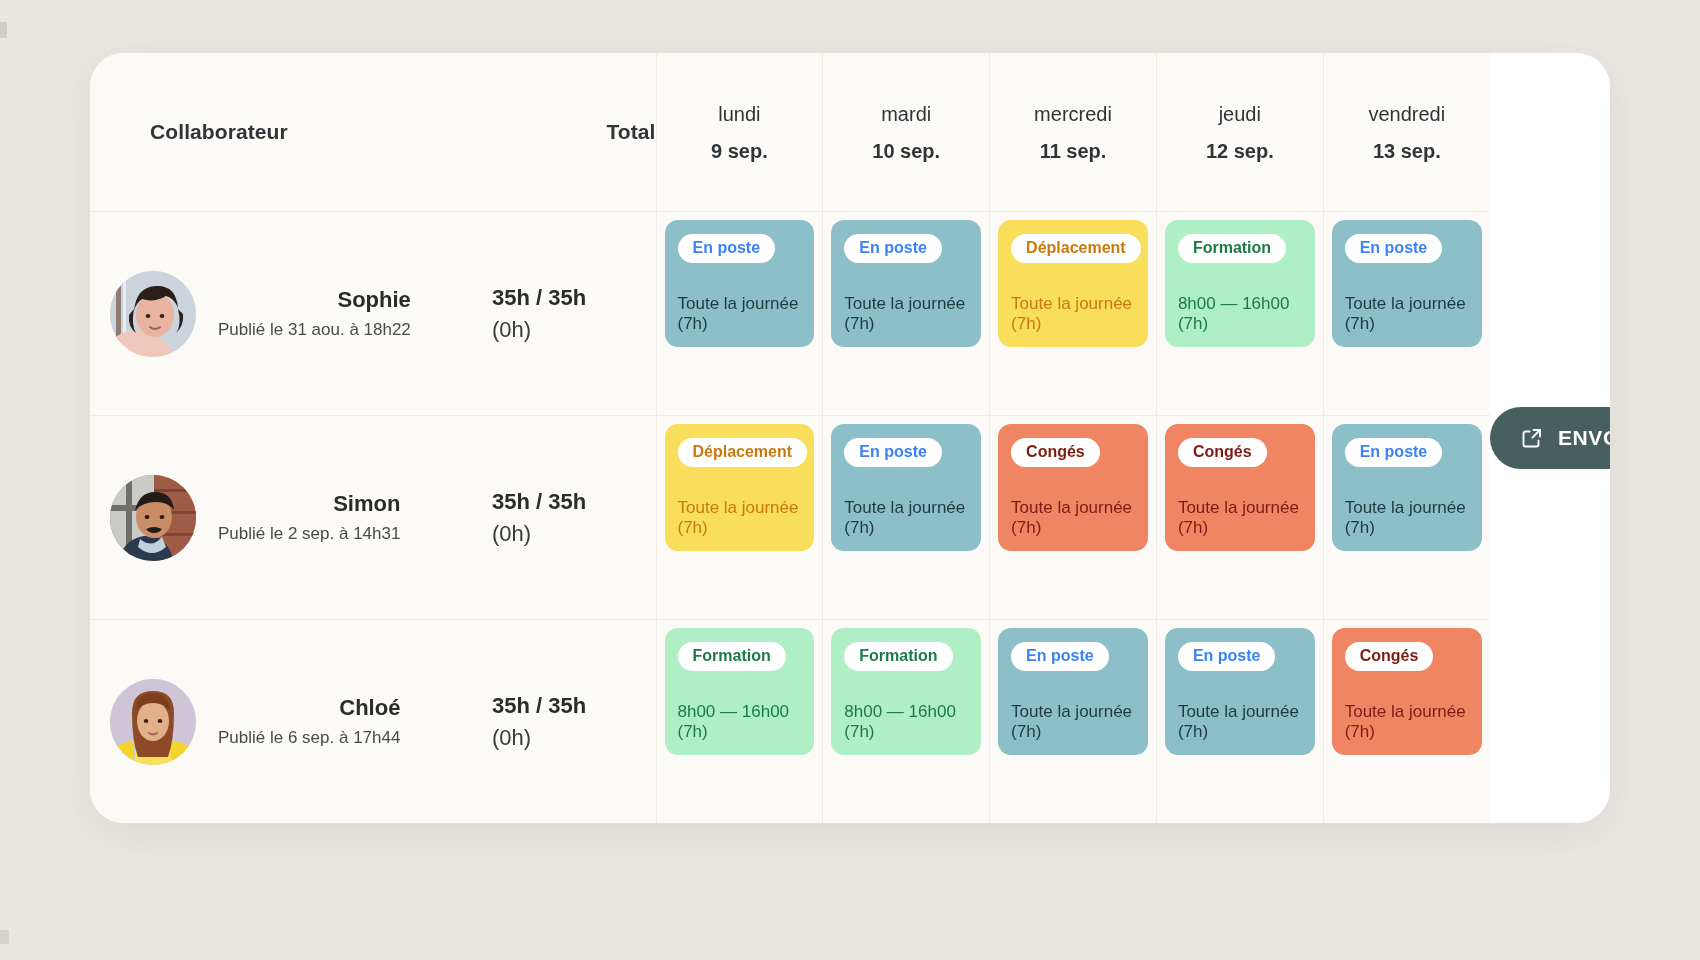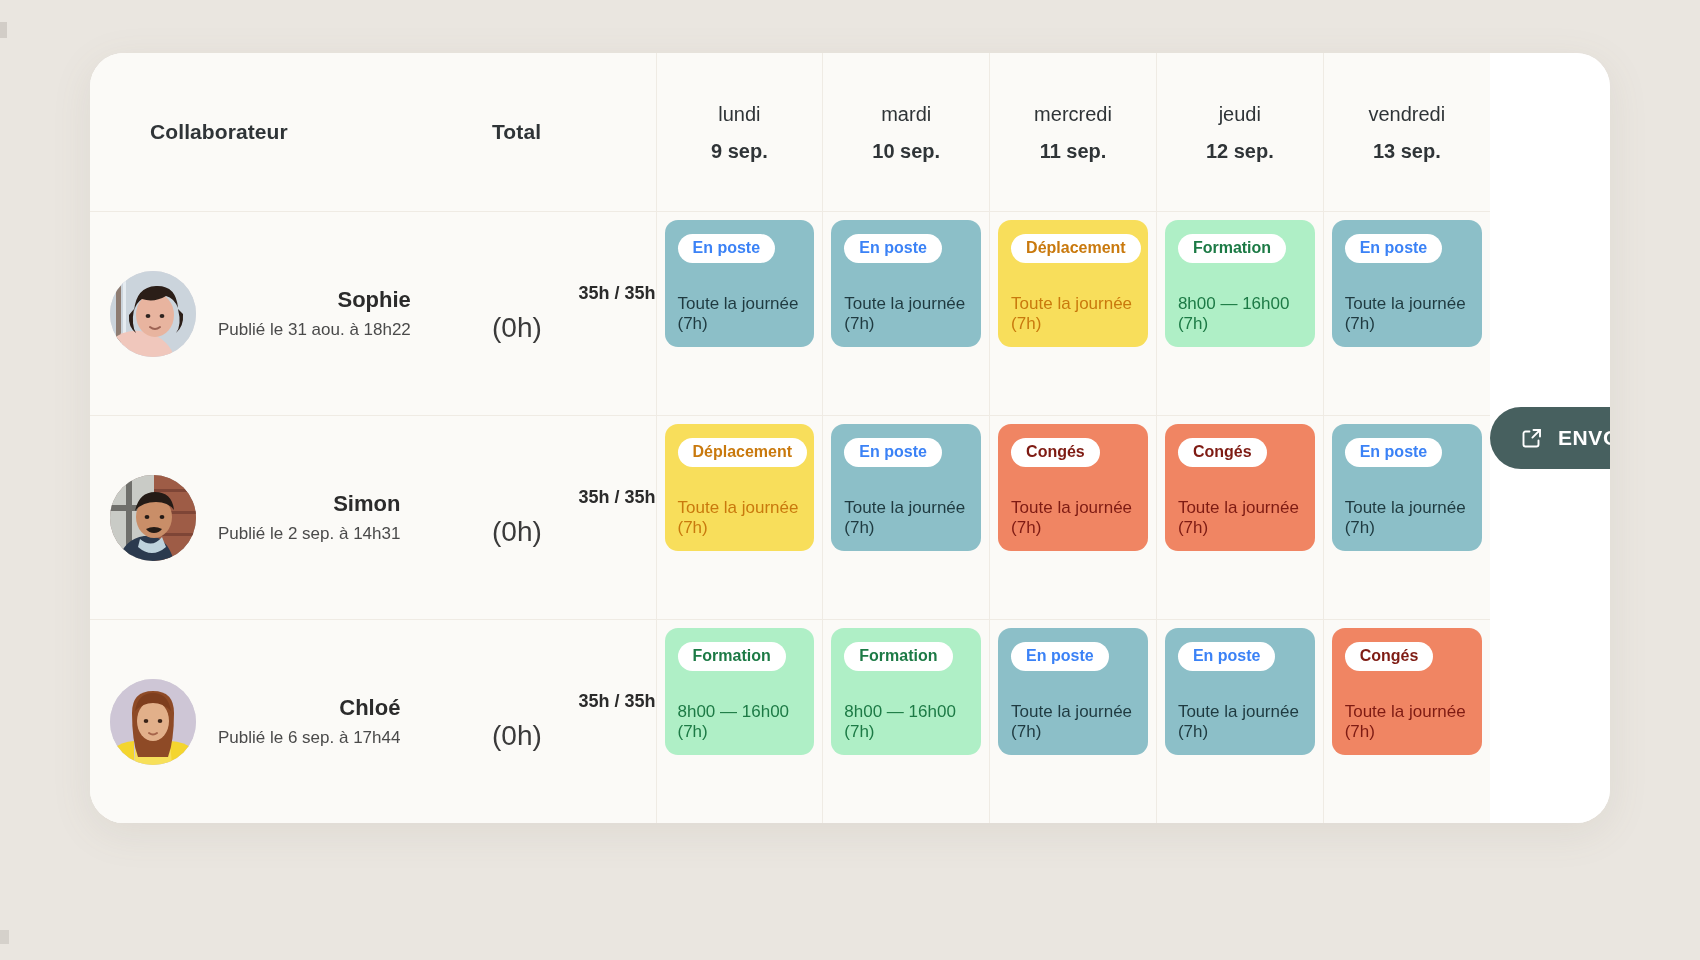--- a/index.html
+++ b/index.html
@@ -45,21 +45,21 @@
     background: #FBFAF7;
     border-left: 1px solid #EFEBE4;
     border-bottom: 1px solid #EFEBE4;
     padding: 0;
     height: 158px;
     vertical-align: middle;
     font-weight: 400;
   }
   thead th.h-collab, thead th.h-total { border-left: none; }
   thead th.h-collab { text-align: left; padding-left: 60px; }
-  thead th.h-total  { text-align: left; padding-left: 2px; }
+  thead th.h-total  { text-align: right; padding-left: 2px; }
 
   .head-label {
     font-size: 21px;
     font-weight: 700;
     color: #2F3437;
     letter-spacing: .1px;
   }
   .day-name {
     font-size: 20px;
     font-weight: 400;
@@ -113,29 +113,28 @@
   .emp-meta {
     font-size: 17px;
     font-weight: 400;
     color: #4A4A4A;
     line-height: 1.2;
   }
 
   
   .total-box { padding-left: 2px; }
   .total-main {
-    font-size: 18px;
+    font-size: 22px;
     font-weight: 700;
     color: #2B2B2B;
     line-height: 1.25;
     margin-bottom: 5px;
-    text-align: right;
   }
   .total-sub {
-    font-size: 28px;
+    font-size: 22px;
     font-weight: 400;
     color: #3A3A3A;
     line-height: 1.25;
   }
 
   
   .shift-wrap { padding: 8px 8px 8px 8px; height: 143px; box-sizing: border-box; }
   .shift {
     width: 100%;
     height: 100%;

